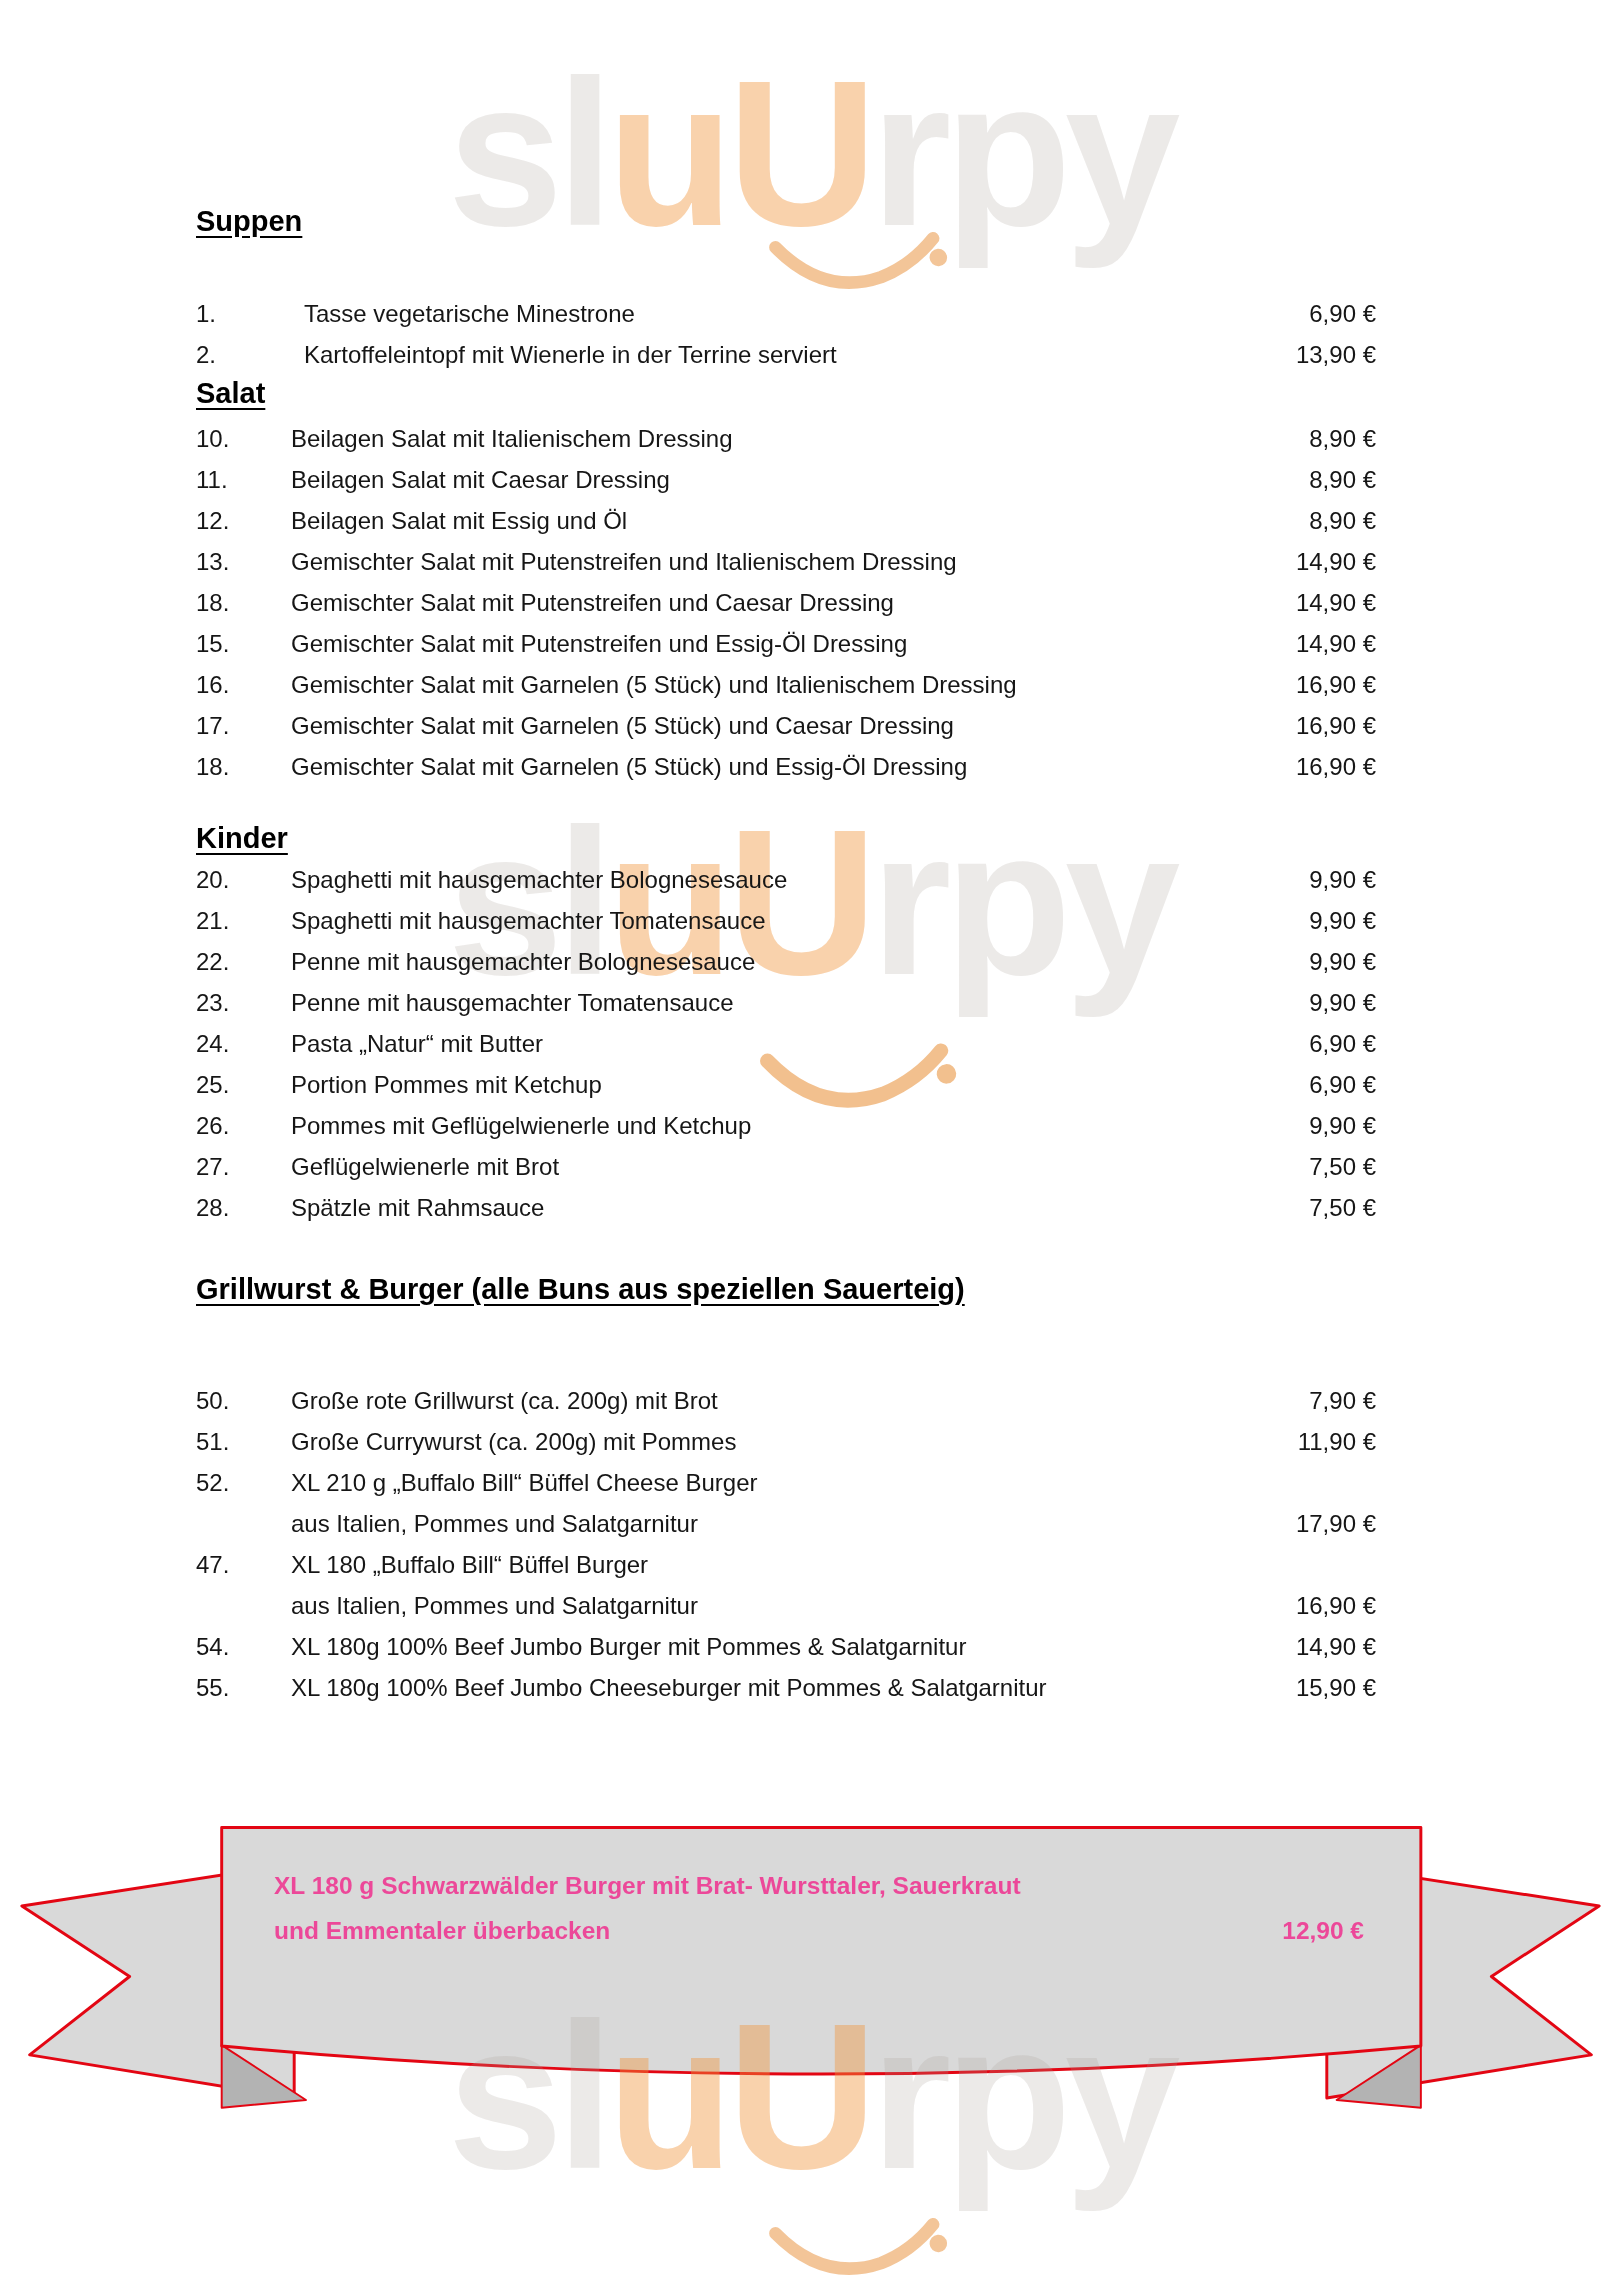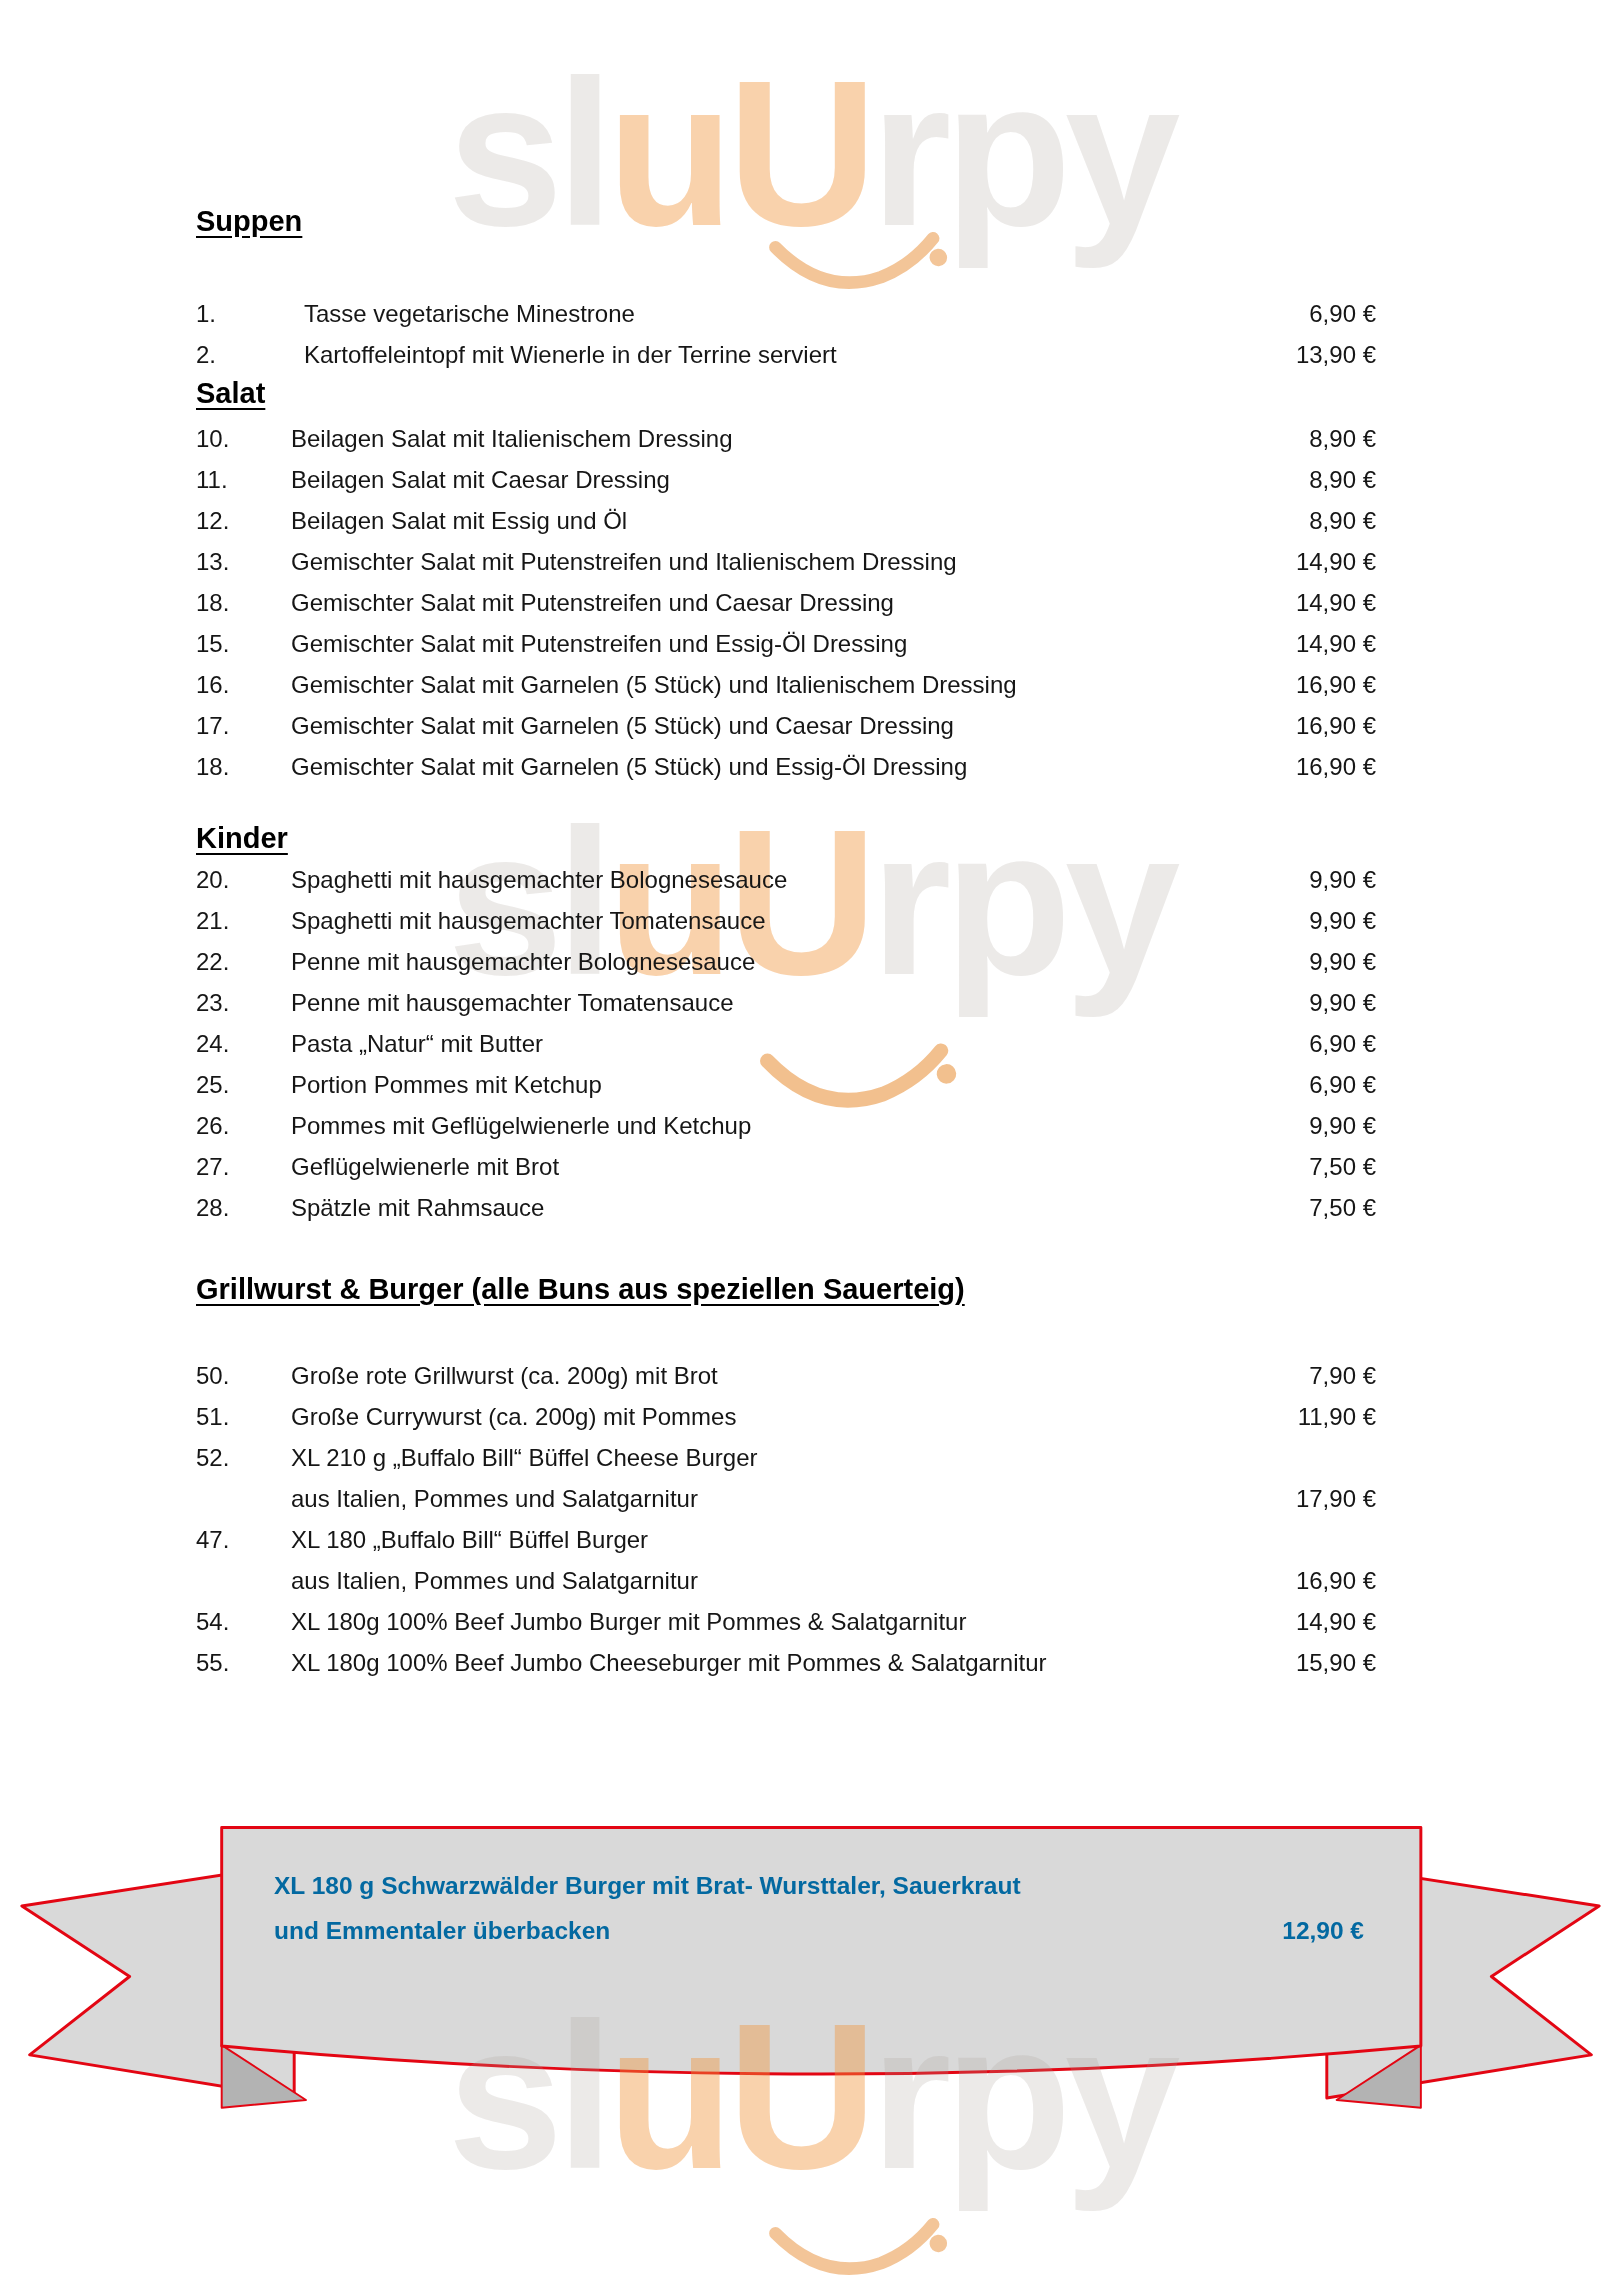--- a/index.html
+++ b/index.html
@@ -35,41 +35,41 @@
     padding:205px 245px 0 196px;
     color:#161616;
   }
   .section-title {
     font-size:29px; font-weight:700; color:#000;
     text-decoration:underline; text-underline-offset:4.9px;
   }
   .section-suppen .section-title { margin:0 0 55px 0; }
   .section-salat  .section-title { margin:2px 0 7.8px 0; }
   .section-kinder .section-title { margin:35px 0 4px 0; }
-  .section-grill  .section-title { margin:45px 0 49px 0; }
+  .section-grill  .section-title { margin:45px 0 74px 0; }
 
   .menu-row { display:flex; align-items:baseline; font-size:24px; line-height:41px; }
   .col-num  { flex:0 0 95px; }
   .section-suppen .col-num { flex-basis:108px; }
   .col-name { flex:1 1 auto; padding-right:9.8px; white-space:nowrap; overflow:visible; }
   .col-price{ flex:0 0 auto; margin-left:auto; white-space:nowrap; }
 
   .chef-heading {
     font-size:29px; font-weight:700; color:#000;
     text-decoration:underline; text-underline-offset:4.9px;
     margin-top:37px;
   }
 
   
   .ribbon { position:absolute; z-index:1; left:0; top:1808px; width:1621px; height:338px; }
   .ribbon svg.ribbon-shape { position:absolute; left:0; top:0; }
   .banner-text {
     position:absolute; z-index:2;
     left:274px; right:257px; top:55px;
-    font-size:24.5px; font-weight:700; color:#0369a1;
+    font-size:24.5px; font-weight:700; color:#ec4899;
     line-height:45px;
   }
   .banner-line2 { display:flex; }
   .banner-price { margin-left:auto; white-space:nowrap; }
 </style>
 </head>
 <body>
 
 <div class="page">
 

